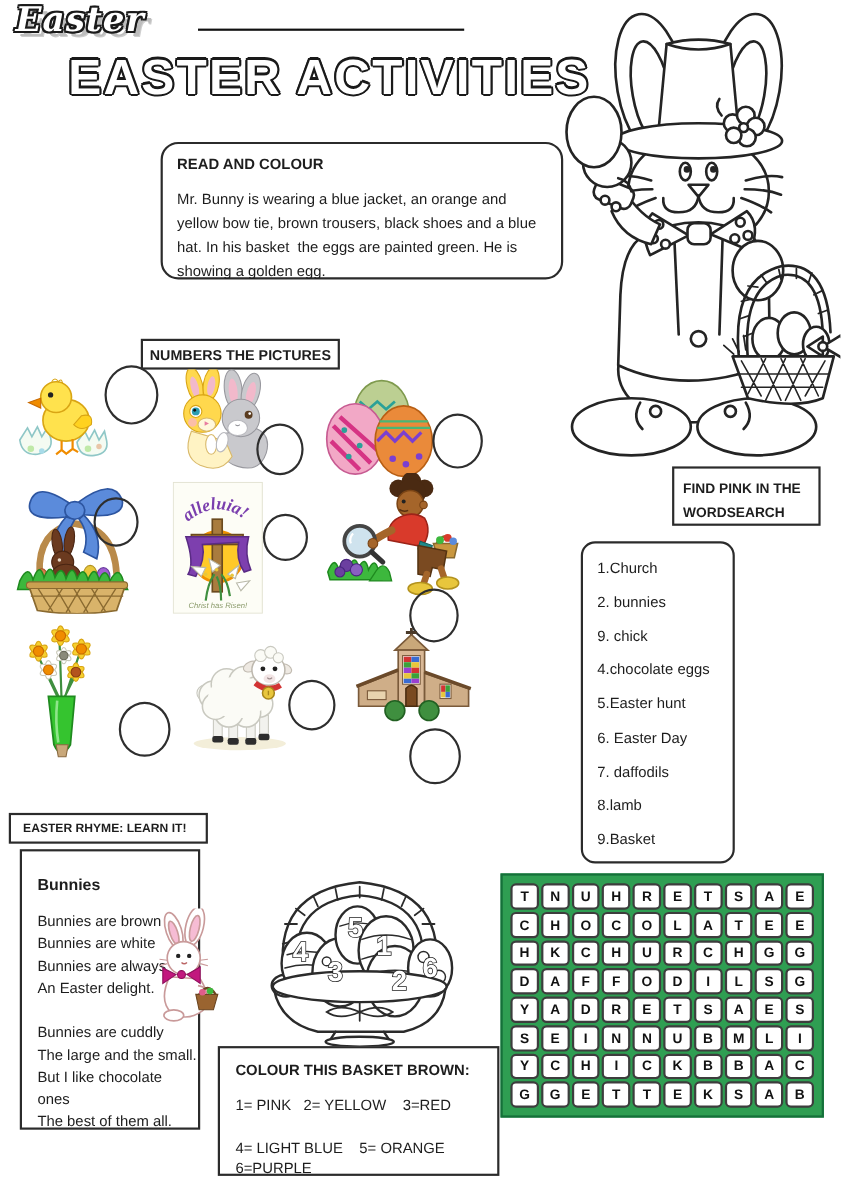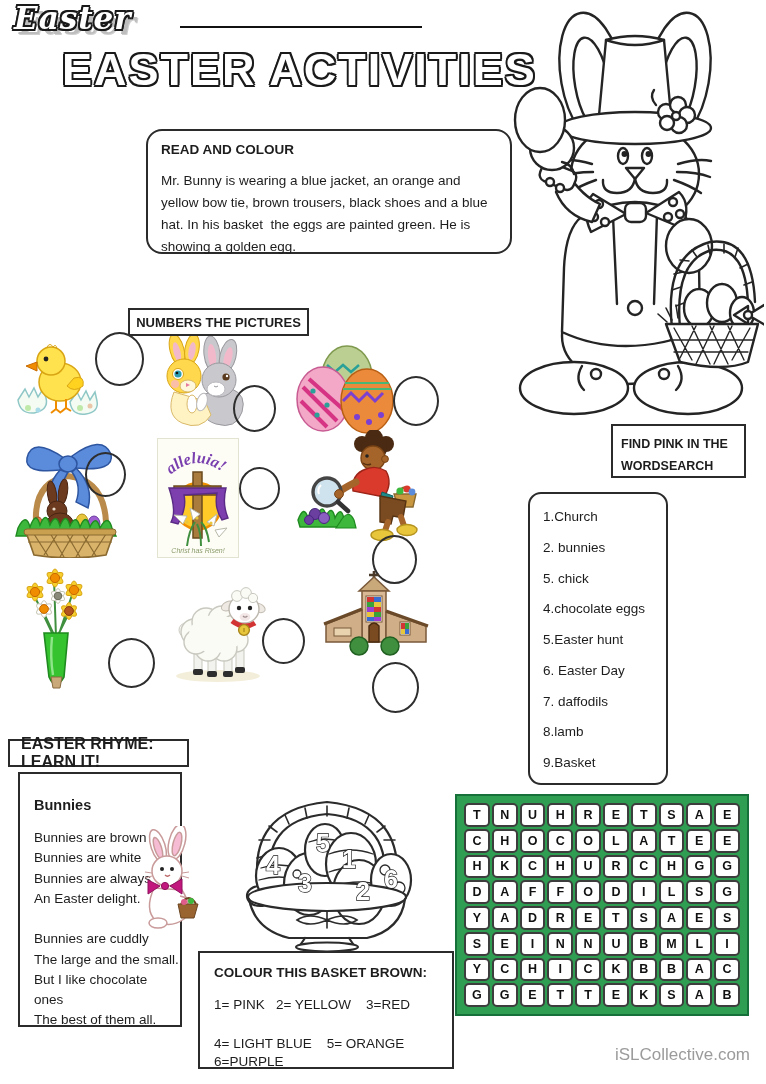--- a/index.html
+++ b/index.html
@@ -18,21 +18,21 @@
   .main-title{left:62px;top:44px;font-size:45px;font-weight:800;letter-spacing:2px;white-space:nowrap;}
   .read-box{left:146px;top:129px;width:366px;height:125px;padding:11px 13px 8px 13px;border-width:2px;border-radius:16px;}
   .read-box h3{margin:0 0 13px 0;font-size:13.5px;}
   .read-box p{margin:0;font-size:13.5px;line-height:1.62;white-space:pre-wrap;}
   .numbers-box{left:128px;top:308px;width:181px;height:28px;display:flex;align-items:center;justify-content:center;
     font-weight:bold;font-size:13px;border-width:2px;}
   .find-box{left:611px;top:424px;width:135px;height:54px;padding:8px 8px;font-weight:bold;font-size:12.5px;line-height:1.75;}
   .list-box{left:528px;top:492px;width:140px;height:293px;padding:15px 4px 13px 13px;display:flex;flex-direction:column;
     justify-content:space-between;font-size:13.5px;border-radius:13px;}
   .rhyme-box{left:8px;top:739px;width:181px;height:28px;display:flex;align-items:center;padding-left:11px;
-    font-weight:bold;font-size:16px;}
+    font-weight:bold;font-size:11px;}
   .poem-box{left:18px;top:772px;width:164px;height:255px;padding:23px 0 0 14px;font-size:13.5px;}
   .poem-title{font-weight:bold;font-size:14.5px;margin-bottom:15px;}
   .poem-line{line-height:1.5;}
   .colour-box{left:198px;top:951px;width:256px;height:118px;padding:12px 0 0 14px;font-size:13.5px;}
   .colour-box h3{margin:0 0 16px 0;font-size:13.5px;}
   .colour-line{white-space:pre-wrap;line-height:1.35;}
   .colour-line:nth-of-type(1){margin-bottom:21px;}
   .answer-circle{position:absolute;border:2.5px solid #2e2e2e;border-radius:50%;background:transparent;}
   .wordsearch{left:455px;top:794px;width:294px;height:222px;box-sizing:border-box;border:2px solid #15703a;
     padding:7px;display:grid;grid-template-columns:repeat(10,1fr);grid-template-rows:repeat(8,1fr);gap:2px;}
@@ -381,21 +381,21 @@
   </svg>
   <div class="answer-circle" style="left:372px;top:662px;width:43px;height:47px;"></div>
 
   <div class="box find-box">
     <div>FIND PINK IN THE</div>
     <div>WORDSEARCH</div>
   </div>
   <div class="box list-box">
       <div class="word-item">1.Church</div>
       <div class="word-item">2. bunnies</div>
-      <div class="word-item">5. chick</div>
+      <div class="word-item">9. chick</div>
       <div class="word-item">4.chocolate eggs</div>
       <div class="word-item">5.Easter hunt</div>
       <div class="word-item">6. Easter Day</div>
       <div class="word-item">7. daffodils</div>
       <div class="word-item">8.lamb</div>
       <div class="word-item">9.Basket</div>
     </div>
 
   <div class="box rhyme-box">EASTER RHYME: LEARN IT!</div>
   <div class="box poem-box">
@@ -560,15 +560,14 @@
       <div class="ws-cell">E</div>
       <div class="ws-cell">T</div>
       <div class="ws-cell">T</div>
       <div class="ws-cell">E</div>
       <div class="ws-cell">K</div>
       <div class="ws-cell">S</div>
       <div class="ws-cell">A</div>
       <div class="ws-cell">B</div>
     </div>
 
-  <div class="abs footer">iSLCollective.com</div>
 
 </div>
 
 </body></html>

